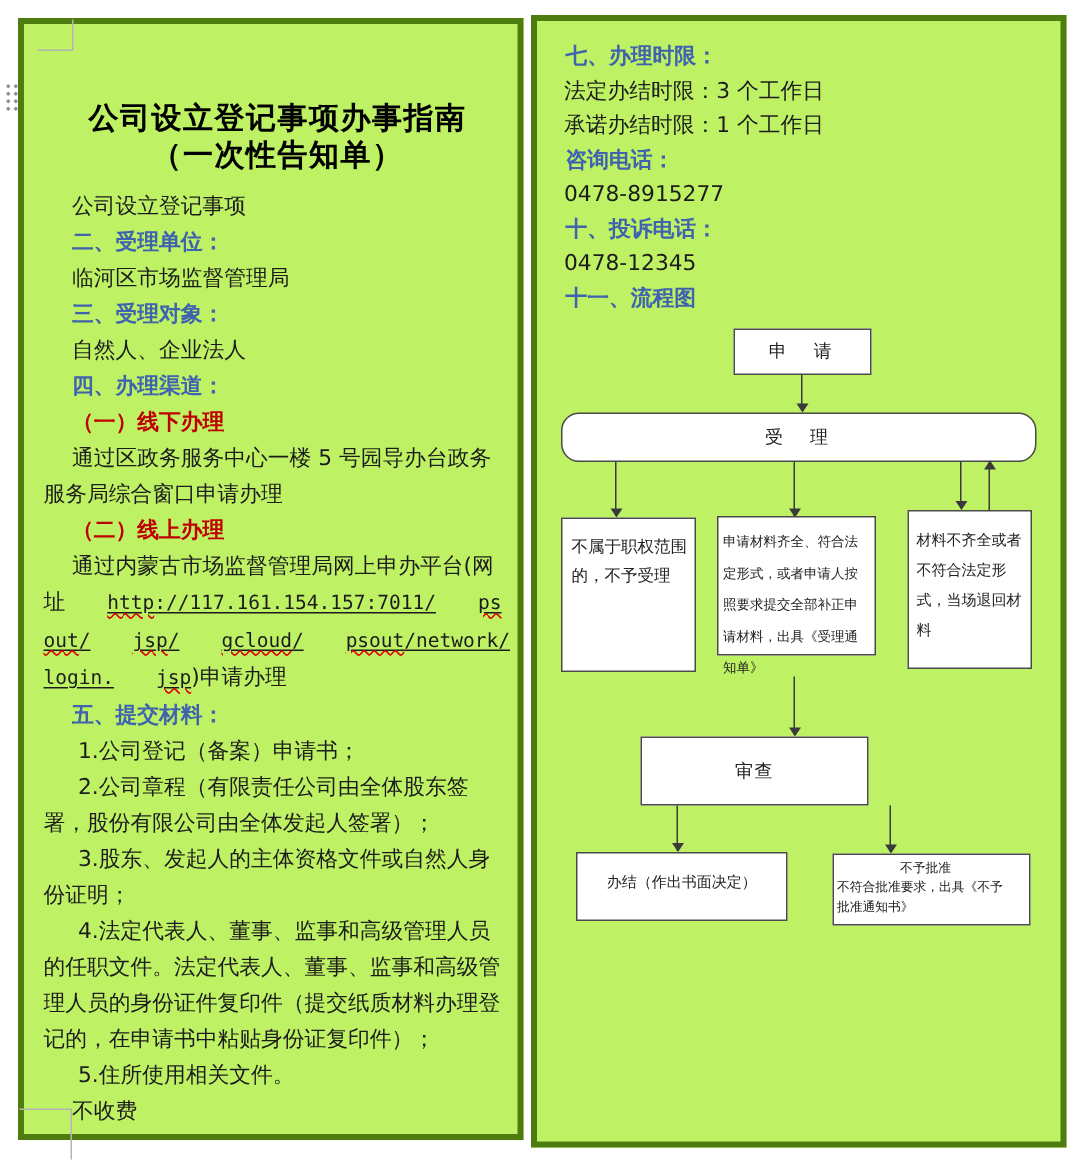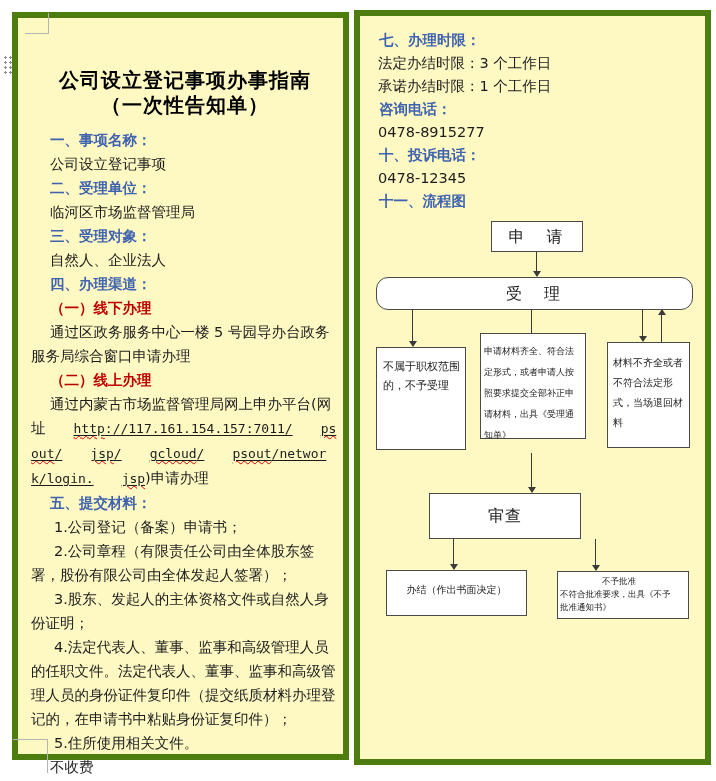--- a/index.html
+++ b/index.html
@@ -1,21 +1,21 @@
 <!DOCTYPE html>
 <html><head>
 <meta charset="utf-8">
 <style>
   html,body{margin:0;padding:0;}
   body{
     width:716px;height:781px;position:relative;background:#ffffff;
     font-family:"DejaVu Sans",sans-serif;color:#1c1c1c;
     overflow:hidden;
   }
-  .panel{position:absolute;border:6px solid #4d7c0f;background:#fef9c3;box-sizing:border-box;}
+  .panel{position:absolute;border:4px solid #4d7c0f;background:#bef264;box-sizing:border-box;}
   #left-panel{left:12px;top:12px;width:337px;height:748px;}
   #right-panel{left:354px;top:10px;width:357px;height:755px;}
 
   
   .doc{padding:50px 4px 0 13px;font-size:14.5px;line-height:24px;word-break:break-all;}
   .doc p{margin:0;text-indent:19px;}
   .doc p.item{text-indent:23px;}
   .doc p.flush{text-indent:19px;}
   .doc-title{text-align:center;font-weight:bold;font-size:20px;line-height:25px;
              color:#000;letter-spacing:1px;margin-bottom:10px;}
@@ -29,26 +29,26 @@
 
   
   .rdoc{padding:13px 6px 0 12px;font-size:14.5px;line-height:23px;}
   .rdoc p{margin:0;text-indent:6px;}
   .rdoc p.rh{text-indent:7px;}
 
   
   #flowchart{position:absolute;left:0;top:0;width:100%;height:100%;}
   .fc-box{position:absolute;border:1px solid #4a4a4a;background:#fff;box-sizing:border-box;
           color:#222;}
-  .fc-label{font-size:16px;letter-spacing:3px;text-align:center;}
+  .fc-label{font-size:12px;letter-spacing:3px;text-align:center;}
   #fc-apply{left:131px;top:205px;width:92px;height:31px;line-height:29px;}
   #fc-accept{left:16px;top:261px;width:317px;height:33px;line-height:31px;border-radius:12px;}
   #fc-r1{left:16px;top:331px;width:90px;height:103px;font-size:11px;line-height:19px;
          padding:9px 4px 0 6px;word-break:break-all;}
-  #fc-r2{left:120px;top:317px;width:106px;height:106px;font-size:9px;line-height:21px;
+  #fc-r2{left:120px;top:330px;width:106px;height:93px;font-size:9px;line-height:21px;
          padding:7px 3px 0 3px;word-break:break-all;}
   #fc-r3{left:247px;top:326px;width:83px;height:106px;font-size:10px;line-height:20px;
          padding:10px 4px 0 5px;word-break:break-all;}
   #fc-review{left:69px;top:477px;width:152px;height:46px;line-height:44px;letter-spacing:1px;}
   #fc-b1{left:26px;top:554px;width:141px;height:46px;font-size:10px;text-align:center;
          padding-top:12px;}
   #fc-b2{left:197px;top:555px;width:132px;height:48px;font-size:8.5px;line-height:13px;
          padding:3px 10px 0 2px;word-break:break-all;}
   #fc-b2 .b2-title{text-align:center;}
 
@@ -78,21 +78,20 @@
 </style>
 </head>
 <body>
 
 <div id="left-panel" class="panel">
   <div class="doc">
     <div class="doc-title">
       <div>公司设立登记事项办事指南</div>
       <div>（一次性告知单）</div>
     </div>
-    <p class="h-blue" style="color: rgb(63, 99, 174);">一、事项名称：</p>
     <p>公司设立登记事项</p>
     <p class="h-blue" style="color: rgb(63, 99, 174);">二、受理单位：</p>
     <p>临河区市场监督管理局</p>
     <p class="h-blue" style="color: rgb(63, 99, 174);">三、受理对象：</p>
     <p>自然人、企业法人</p>
     <p class="h-blue" style="color: rgb(63, 99, 174);">四、办理渠道：</p>
     <p class="h-red" style="color: rgb(191, 0, 0);">（一）线下办理</p>
     <p>通过区政务服务中心一楼 5 号园导办台政务服务局综合窗口申请办理</p>
     <p class="h-red" style="color: rgb(191, 0, 0);">（二）线上办理</p>
     <p class="flush"><span>通过内蒙古市场监督管理局网上申办平台(网址</span><span class="url" id="url-span"><span class="wavy">http</span><span>://117.161.154.157:7011/</span><span class="wavy">psout</span><span>/</span><span class="wavy">jsp</span><span>/</span><span class="wavy">gcloud</span><span>/</span><span class="wavy">psout</span><span>/network/login.</span><span class="wavy">jsp</span></span><span>)申请办理</span></p>

